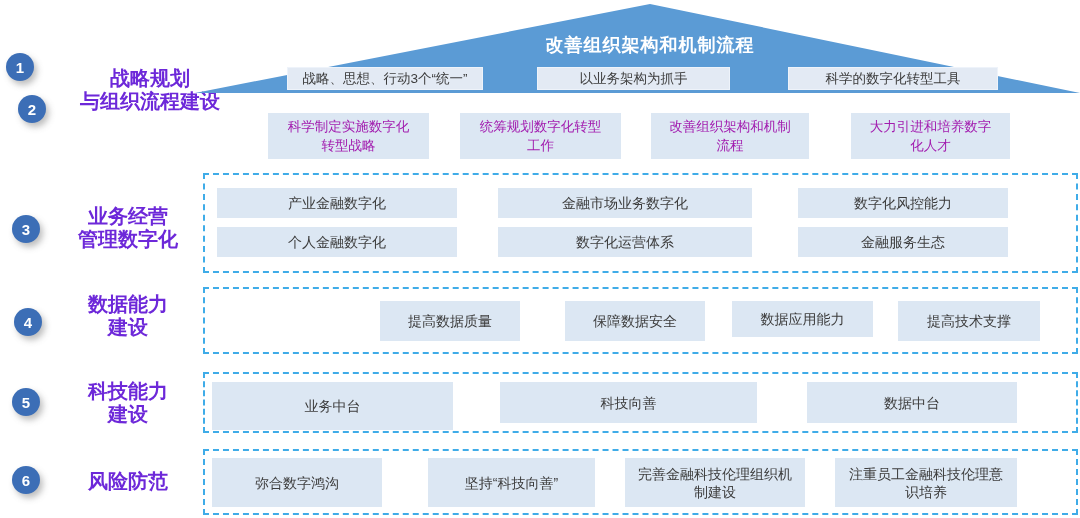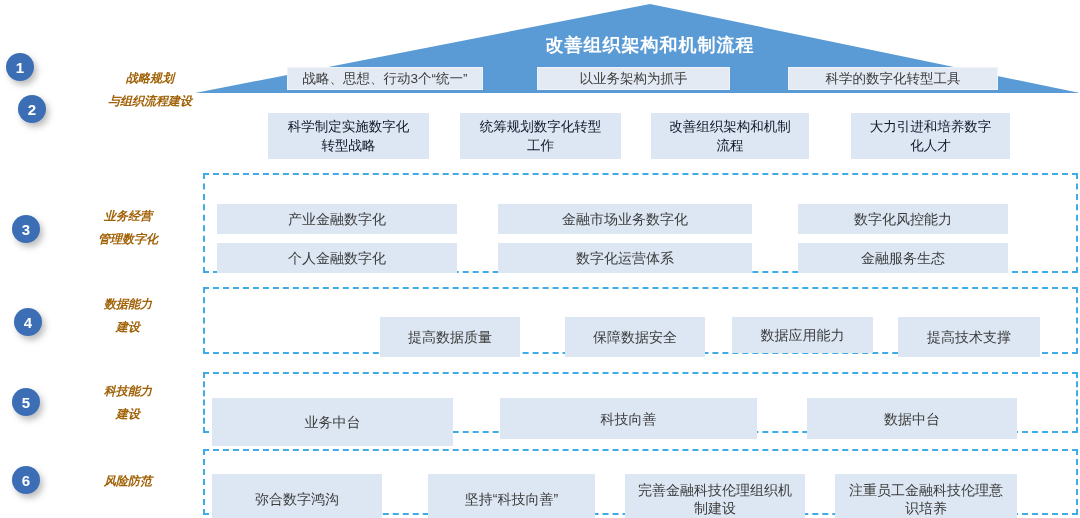--- a/index.html
+++ b/index.html
@@ -4,44 +4,44 @@
 <style>
   html,body{margin:0;padding:0;background:#ffffff;}
   .canvas{position:relative;width:1080px;height:518px;background:#ffffff;
           font-family:"Liberation Sans", sans-serif;overflow:hidden;}
 
   
   .step{position:absolute;width:28px;height:28px;border-radius:50%;
         background:#3C6EB6;color:#ffffff;font-weight:bold;font-size:15px;
         display:flex;align-items:center;justify-content:center;
         box-shadow:3px 4px 6px rgba(110,110,110,.45);}
-  .rail-label{position:absolute;color:#a16207;font-weight:bold;font-size:12px;
-        line-height:23px;text-align:center;font-style:italic;}
+  .rail-label{position:absolute;color:#6d28d9;font-weight:bold;font-size:20px;
+        line-height:23px;text-align:center;}
 
   
   .roof-svg{position:absolute;left:195px;top:4px;width:885px;height:89px;}
   .roof-title{position:absolute;left:300px;top:33px;width:700px;text-align:center;
         color:#ffffff;font-weight:bold;font-size:18px;letter-spacing:1px;}
   .pillar{position:absolute;top:67px;height:23px;background:#E3EAF4;
         border:1px solid #EEF3FA;box-sizing:border-box;display:flex;
         align-items:center;justify-content:center;font-size:13.5px;color:#3c3c3c;
         white-space:nowrap;}
 
   
   .sbox{position:absolute;top:113px;height:46px;background:#DCE7F3;
         display:flex;align-items:center;justify-content:center;text-align:center;
-        font-size:13.5px;line-height:19px;color:#0f172a;padding:0 14px;
+        font-size:13.5px;line-height:19px;color:#a21caf;padding:0 14px;
         box-sizing:border-box;}
 
   
   .dashed{position:absolute;left:203px;width:875px;border:2px dashed #3FACE8;
         box-sizing:border-box;background:#ffffff;}
   .cbox{position:absolute;background:#DCE7F3;display:flex;align-items:center;
         justify-content:center;text-align:center;font-size:14px;color:#3c3c3c;
-        line-height:18px;box-sizing:border-box;padding:0 12px;margin-top:16px;}
+        line-height:18px;box-sizing:border-box;padding:0 12px;}
 </style>
 </head>
 <body>
 
 <div class="canvas">
 
   <div class="step" style="left:6px;top:53px">
       <span>1</span>
     </div>
   <div class="step" style="left:18px;top:95px">

